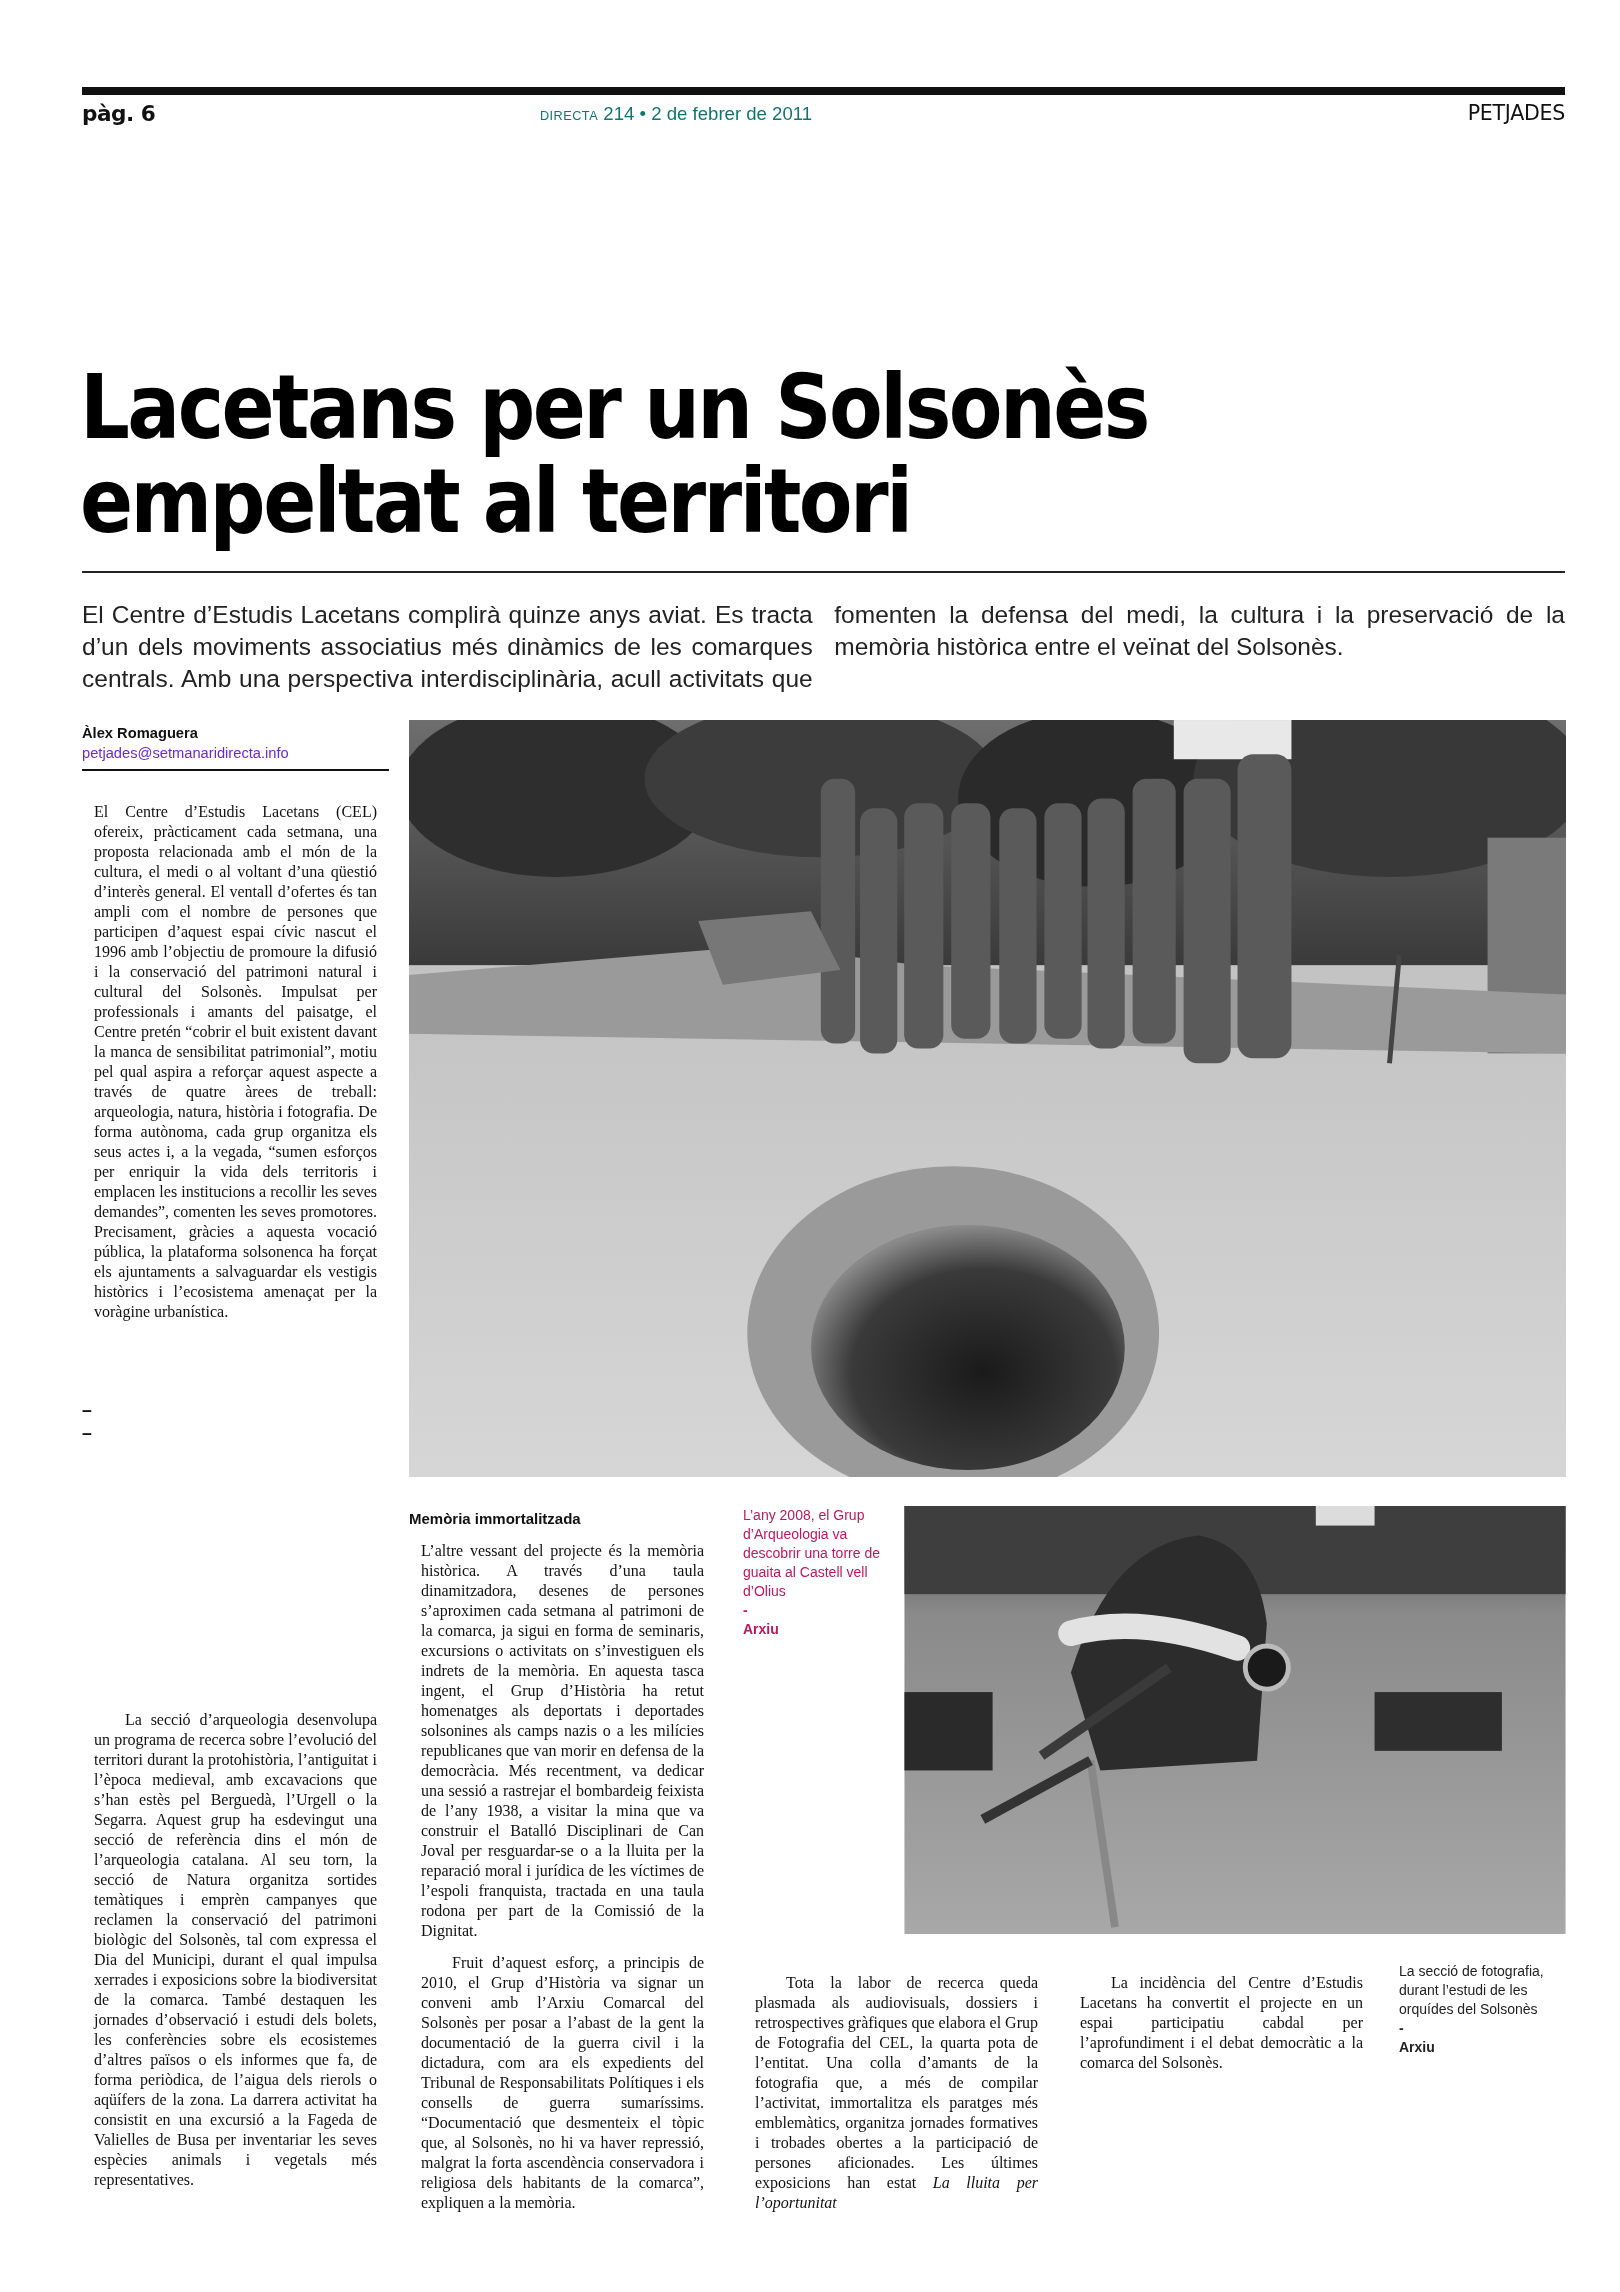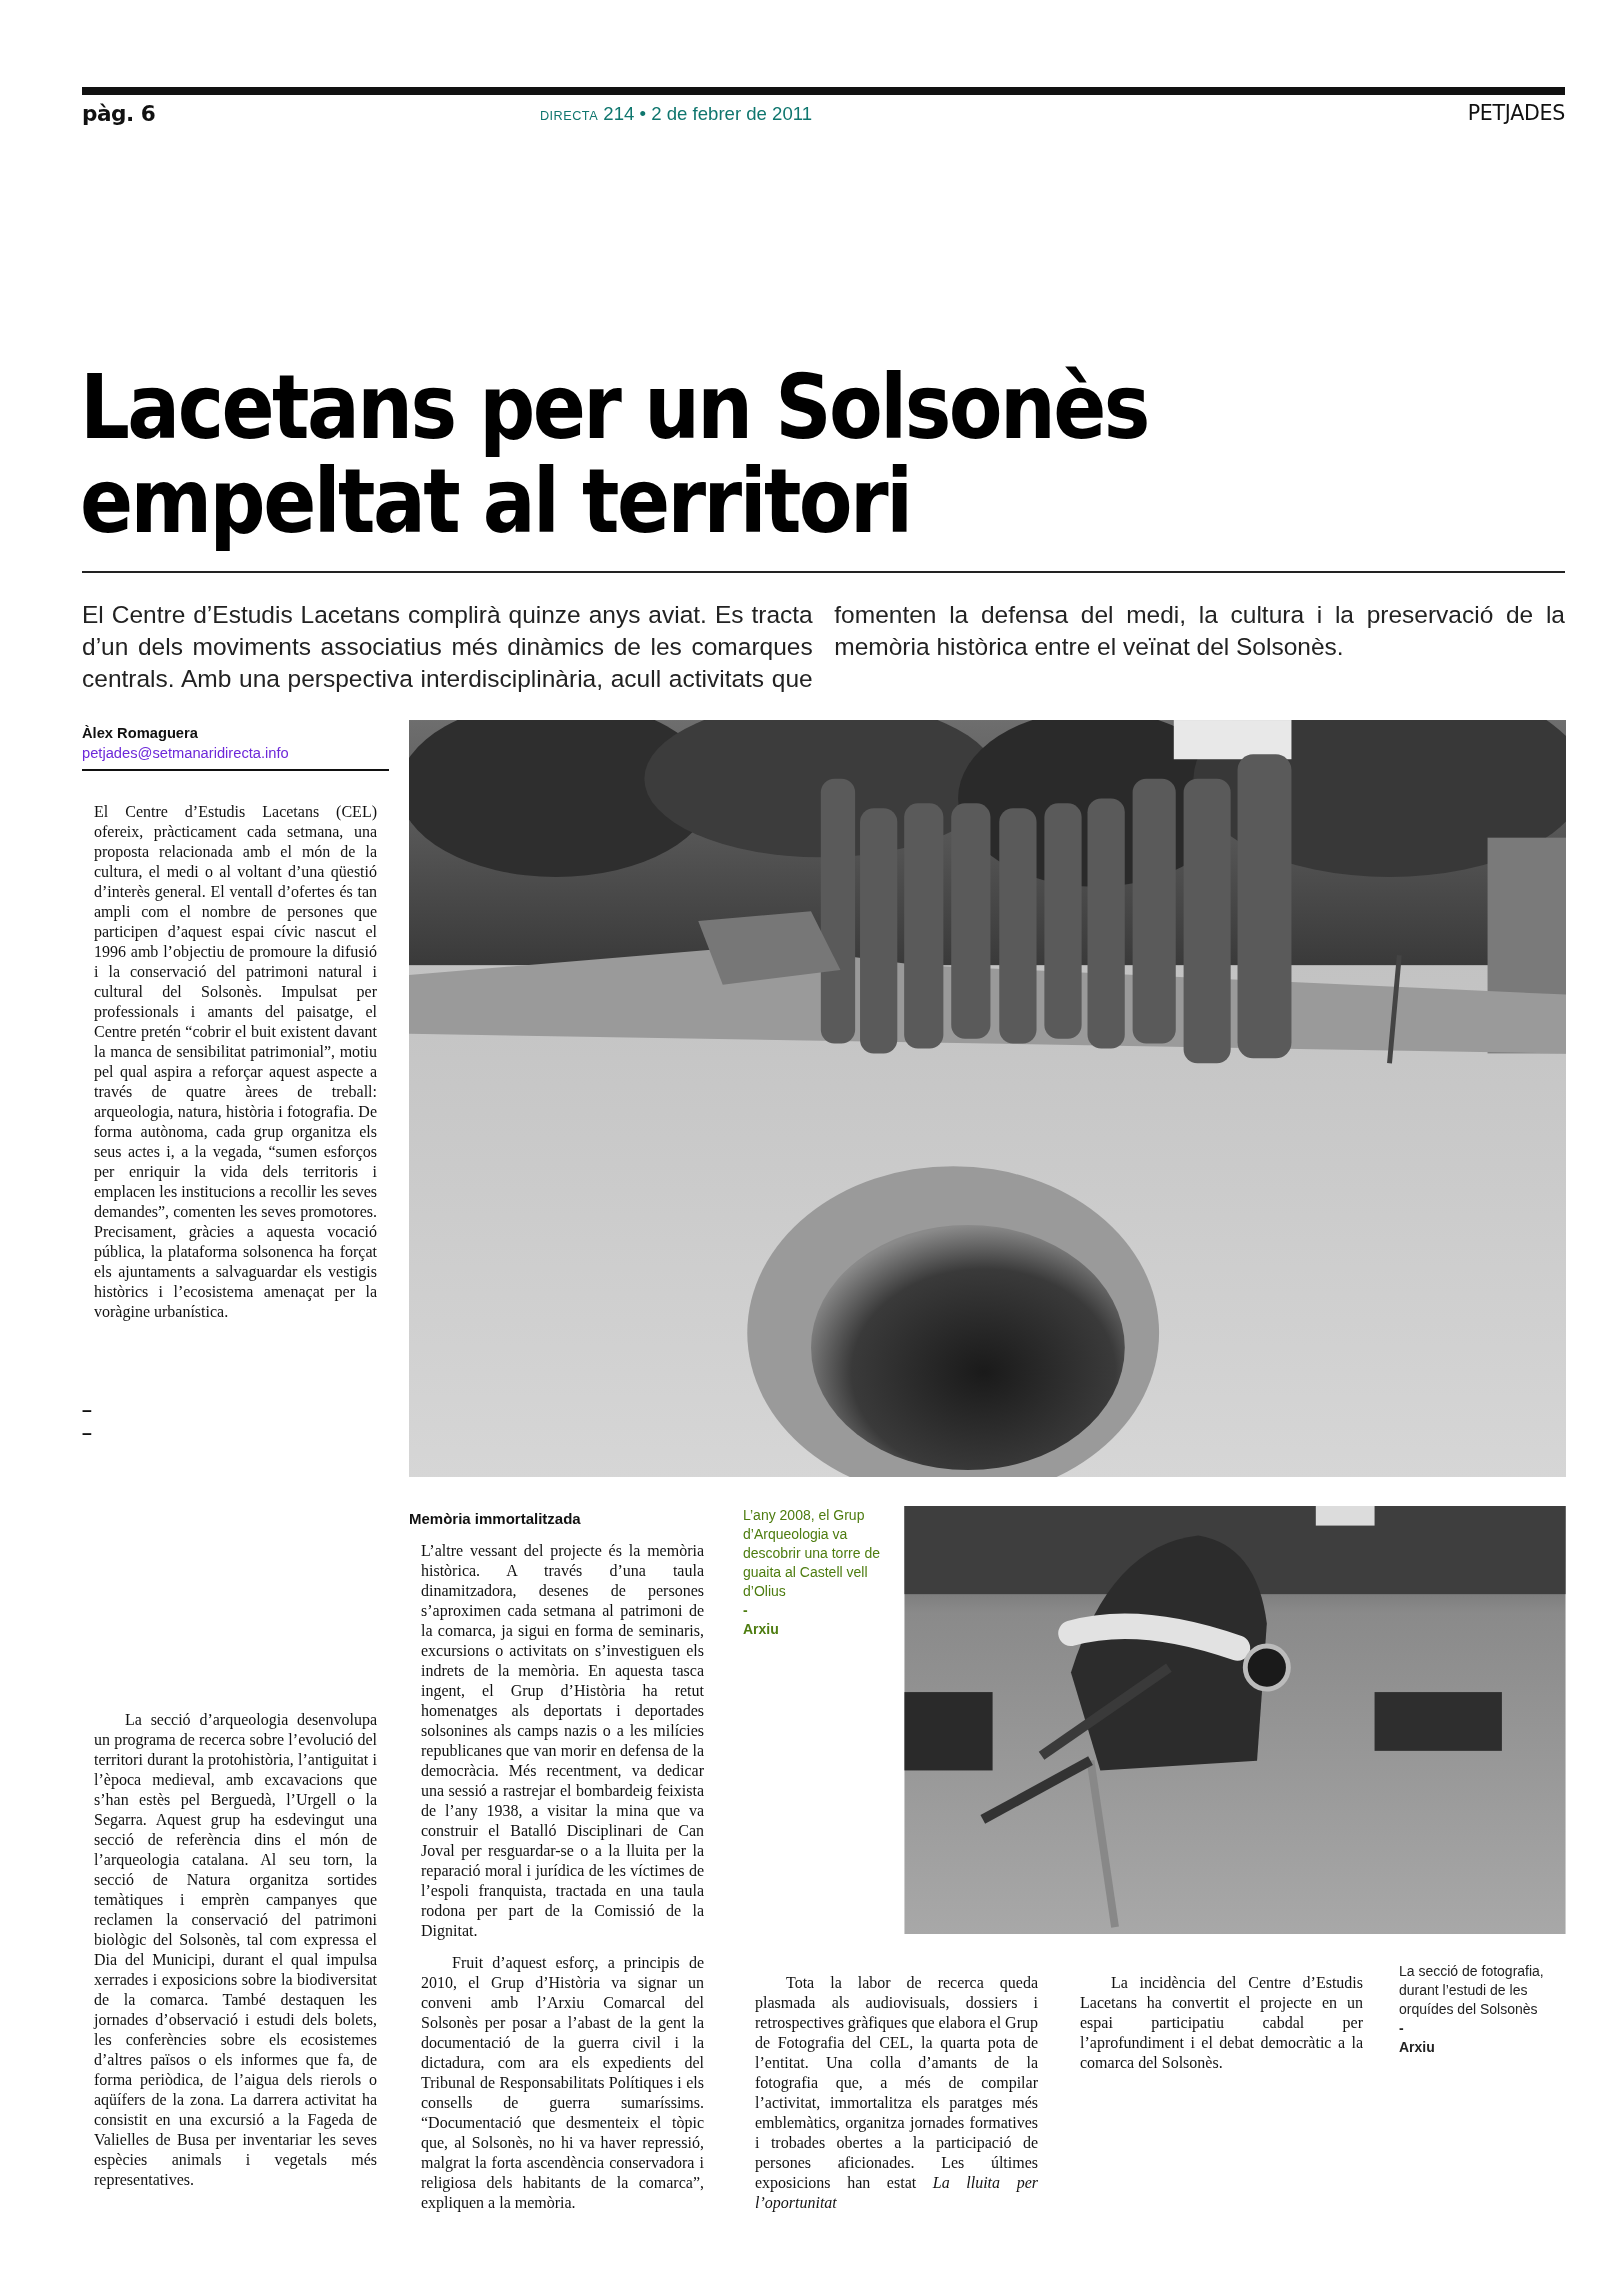--- a/index.html
+++ b/index.html
@@ -31,21 +31,21 @@
   #pullquote { left: 82px; top: 1402px; width: 307px; font-family: "Liberation Serif", serif; font-style: italic; font-size: 29px; line-height: 32px; color: #111; }
   .dash { font-family: "Liberation Sans", sans-serif; font-style: normal; font-size: 17.6px; font-weight: bold; line-height: 17.6px; }
   #col1-bottom { left: 82px; top: 1698px; width: 307px; }
 
   #photo-main { left: 409px; top: 720px; width: 1157px; height: 757px; overflow: hidden; }
   #photo-small { left: 904px; top: 1506px; width: 662px; height: 428px; overflow: hidden; }
 
   #col2-subhead { left: 409px; top: 1509px; font-family: "Liberation Sans", sans-serif; font-weight: bold; font-size: 15px; line-height: 19.6px; }
   #col2 { left: 409px; top: 1529px; width: 307px; }
 
-  #caption-1 { left: 743px; top: 1506px; width: 147px; font-family: "Liberation Sans", sans-serif; font-size: 14px; line-height: 19px; color: #4d7c0f; }
+  #caption-1 { left: 743px; top: 1506px; width: 147px; font-family: "Liberation Sans", sans-serif; font-size: 14px; line-height: 19px; color: #be185d; }
   #caption-2 { left: 1399px; top: 1962px; width: 162px; font-family: "Liberation Sans", sans-serif; font-size: 14px; line-height: 19px; color: #222; }
   .cap-credit { font-weight: bold; }
 
   #col3 { left: 743px; top: 1961px; width: 307px; }
   #col4 { left: 1068px; top: 1961px; width: 307px; }
 </style>
 </head>
 <body>
 
 <div id="top-rule" class="abs"></div>

